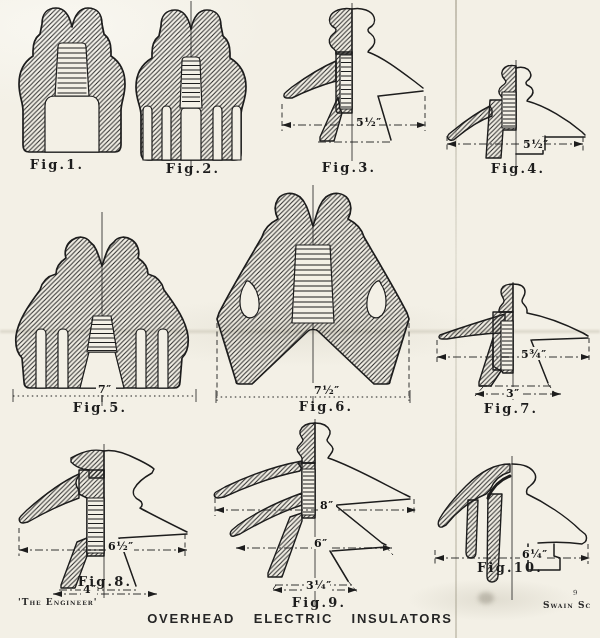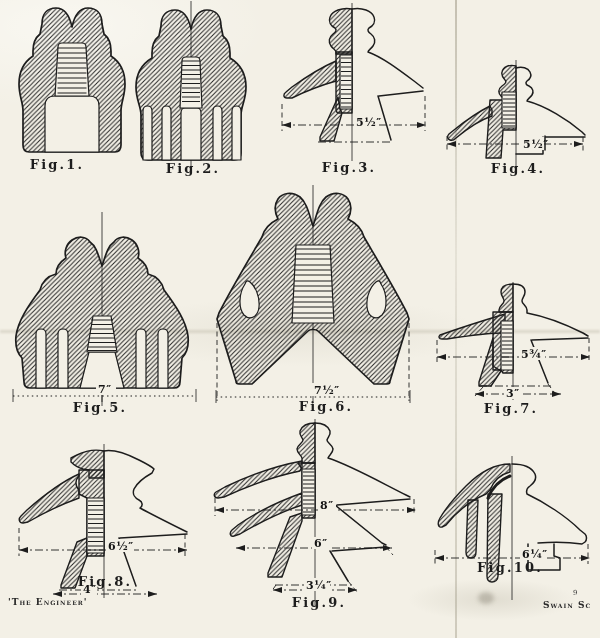--- a/index.html
+++ b/index.html
@@ -381,16 +381,17 @@
     <g>
       <path class="dsh" d="M3,100 L3,114 M156,94 L156,114"></path>
       <path class="dim" d="M3,108 L158,108"></path>
       <path class="arr" d="M3,108 l9,-3 l0,6 z M158,108 l-9,-3 l0,6 z"></path>
       <rect class="lbg" x="88" y="97" width="26" height="13"></rect>
       <text class="dlb" x="90" y="108">6¼″</text>
     </g>
   </svg>
   <div class="figcap" style="left:510px;top:560px">Fig.10.</div>
 
-  <div class="credit" style="left:8px;top:597px">'The Engineer'</div>
+  <div class="title">OVERHEAD  ELECTRIC  INSULATORS</div>
+  <div class="credit" style="left:18px;top:597px">'The Engineer'</div>
   <div class="credit" style="left:543px;top:600px">Swain Sc</div>
   <div class="credit-mark" style="left:573px;top:589px">9</div>
 </div>
 
 </body></html>

